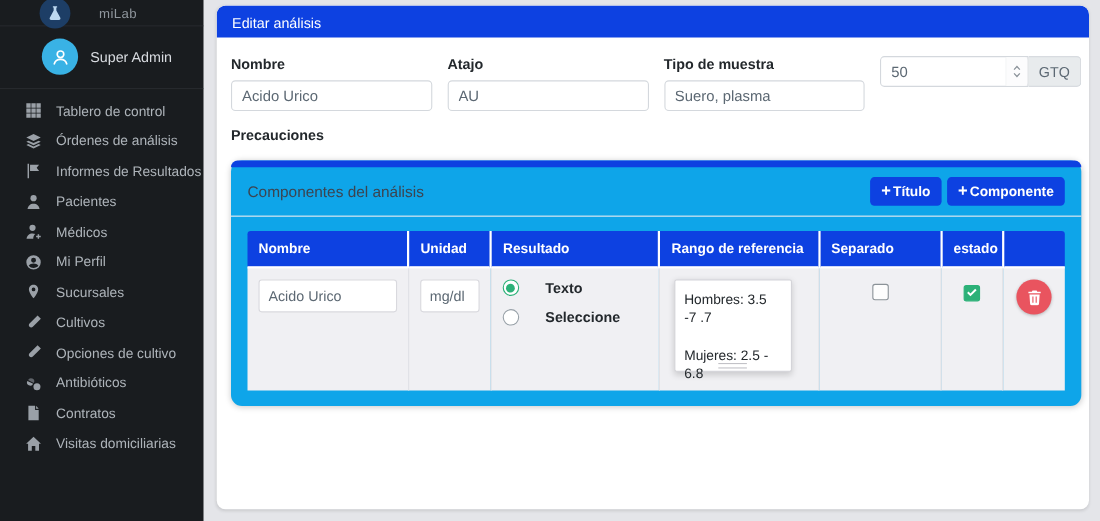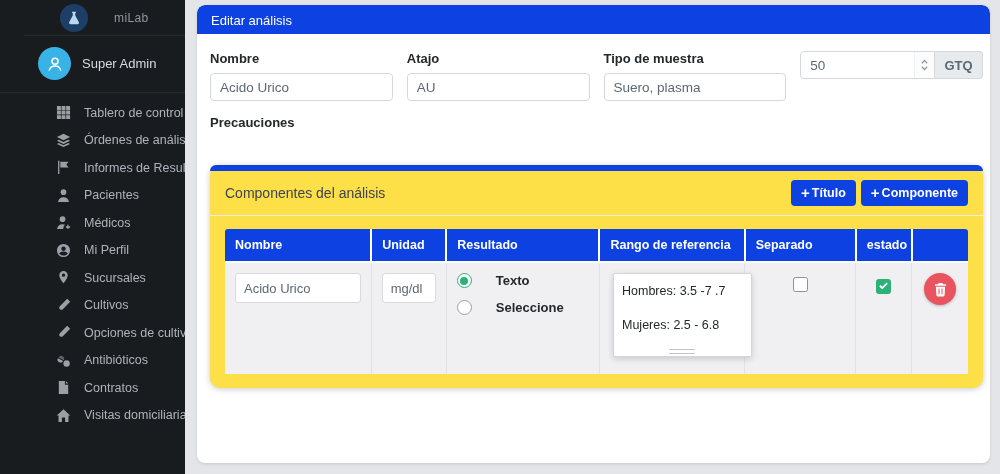--- a/index.html
+++ b/index.html
@@ -2,80 +2,80 @@
 <html><head>
 <meta charset="utf-8">
 <style>
   * { margin:0; padding:0; box-sizing:border-box; }
   html,body { width:1000px; height:474px; overflow:hidden; }
   body { font-family:"Liberation Sans","DejaVu Sans",sans-serif; background:#e4e5e9; }
   .app { display:flex; width:1000px; height:474px; }
 
   
   .sidebar { width:185px; min-width:185px; background:#191c1f; overflow:hidden; }
-  .brand { height:36px; display:flex; align-items:center; padding-left:36px; border-bottom:1px solid #26292d;margin-left:24px; }
+  .brand { height:24px; display:flex; align-items:center; padding-left:36px; border-bottom:1px solid #26292d; }
   .brand-logo { width:28px; height:28px; border-radius:50%; background:#1d3e66; display:flex; align-items:center; justify-content:center; }
   .brand-name { margin-left:26px; color:#8f969d; font-size:12px; letter-spacing:.4px; }
   .user { display:flex; align-items:center; padding:11px 0 12px 38px; border-bottom:1px solid #26292d; }
   .avatar { width:33px; height:33px; border-radius:50%; background:#39b2e5; display:flex; align-items:center; justify-content:center; }
   .user-name { margin-left:11px; color:#d8dbe0; font-size:13px; }
   .nav { padding-top:6px; }
-  .nav-item { height:27.5px; display:flex; align-items:center; padding-left:55px; color:#aeb4ba; font-size:12.5px; cursor:pointer; white-space:nowrap; }
+  .nav-item { height:27.5px; display:flex; align-items:center; padding-left:22px; color:#aeb4ba; font-size:12.5px; cursor:pointer; white-space:nowrap; }
   .nav-item .ico { width:17px; height:17px; margin-right:12px; color:#9aa0a7; display:flex; align-items:center; justify-content:center; flex-shrink:0; }
   .nav-item .ico svg { width:15px; height:15px; }
   .nav-item.active { background:#0d41e1; color:#fff; }
   .nav-item.active .ico { color:#fff; }
 
   
   .main { flex:1; padding:5px 10px 0 12px; }
   .outer-card { background:#fff; border-radius:8px; height:458px; box-shadow:0 1px 3px rgba(0,0,0,.12); display:flex; flex-direction:column; overflow:hidden; }
   .outer-header { background:#0d41e1; color:#fff; font-size:13px; padding:8px 14px; height:29px; border-radius:8px 8px 0 0; }
   .outer-body { padding:17px 7px 0 13px; flex:1; }
 
   .fields { display:flex; gap:14px; }
   .field { flex:1; min-width:0; }
   .field > label, .prec > label { display:block; font-size:13px; font-weight:700; color:#23282c; margin-bottom:7px; }
   .tb { width:100%; height:28px; border:1px solid #d4d8dd; border-radius:4px; padding:0 9px; font-size:13.5px; color:#5c6873; background:#fff; font-family:inherit; }
   .price-group { display:flex; }
   .price-wrap { position:relative; flex:1; }
   .price-wrap .tb { border-radius:4px 0 0 4px; padding-right:11px; }
   .stepper { position:absolute; top:1px; right:1px; bottom:1px; width:20px; display:flex; flex-direction:column; align-items:center; justify-content:center; background:#fcfcfd; border-left:1px solid #eceef0; border-radius:0 3px 3px 0; }
-  .addon { width:48px; height:28px; border:1px solid #d4d8dd; border-left:0; border-radius:0 4px 4px 0; background:#e8ebed; color:#5c6873; font-size:13px; display:flex; align-items:center; justify-content:center;font-weight:bold; }
+  .addon { width:48px; height:28px; border:1px solid #d4d8dd; border-left:0; border-radius:0 4px 4px 0; background:#e8ebed; color:#5c6873; font-size:13px; display:flex; align-items:center; justify-content:center; }
 
   .prec { margin-top:14px; }
   .prec-box { position:relative; height:76px; border:1px solid #d4d8dd; border-radius:4px; background:#fff; overflow:hidden; }
   .prec-text { display:block; padding:7px 26px 0 10px; font-size:13.5px; color:#5c6873; line-height:20.5px; white-space:pre-wrap; }
   .prec-sb { position:absolute; top:1px; right:1px; bottom:1px; width:11px; background:#fafafa; border-left:1px solid #ededed; }
   .prec-thumb { position:absolute; top:2px; right:2px; width:7px; height:38px; background:#737373; border-radius:4px; }
   .prec-grip { position:absolute; right:1px; bottom:1px; width:11px; height:11px;
     background:repeating-linear-gradient(135deg, transparent 0 2px, #b4b8bd 2px 3.5px);
     clip-path:polygon(100% 0, 100% 100%, 0 100%); }
 
   
-  .inner-card { margin-top:35px; border-radius:10px; background:#fde047; box-shadow:0 1px 6px rgba(0,0,0,.22); }
+  .inner-card { margin-top:16px; border-radius:10px; background:#0ea5e9; box-shadow:0 1px 6px rgba(0,0,0,.22); }
   .inner-top { height:6px; background:#0d41e1; border-radius:10px 10px 0 0; }
   .inner-header { display:flex; align-items:center; justify-content:space-between; padding:9px 15px; border-bottom:1px solid #ebedef; }
   .inner-title { font-size:14px; color:#3c4450; }
   .btns { display:flex; gap:5px; }
   .btn { background:#0d41e1; color:#fff; border:none; border-radius:4px; font-size:12.5px; font-weight:700; padding:6px 10px; display:flex; align-items:center; gap:2px; font-family:inherit; cursor:pointer; }
   .btn .plus { font-size:15px; font-weight:700; line-height:12px; }
 
   .inner-body { padding:13px 15px 14px; }
   table { width:100%; border-collapse:collapse; table-layout:fixed; }
   th { background:#0d41e1; color:#fff; font-size:12.5px; font-weight:700; text-align:left; padding:9px 10px; border-right:2px solid #fff; }
   th:first-child { border-radius:3px 0 0 0; }
   th:last-child { border-right:none; border-radius:0 3px 0 0; }
   td { background:#f0f0f3; vertical-align:top; padding:10px; border-right:1px solid #e2e2e6; border-top:2px solid #fff; height:112px; }
   td:last-child { border-right:none; }
   .row-input { width:100%; height:30px; border:1px solid #d9d9de; border-radius:3px; padding:0 8px; font-size:13px; color:#5c6873; background:#fff; font-family:inherit; }
   .radio { display:flex; align-items:center; gap:24px; font-size:13px; font-weight:700; color:#23282c; margin-bottom:12px; cursor:pointer; }
   .rdot { width:15px; height:15px; border-radius:50%; border:1.5px solid #98a1a8; background:#fff; position:relative; flex-shrink:0; }
   .rdot.on { border-color:#2cb178; }
   .rdot.on::after { content:""; position:absolute; inset:2.5px; border-radius:50%; background:#2cb178; }
-  .range-box { width:139px; height:84px; margin-left:3px; background:#fff; border:1px solid #d4d4d9; border-radius:2px; box-shadow:0 2px 6px rgba(0,0,0,.16); padding:9px 8px 0; position:relative; }
+  .range-box { width:107px; height:84px; margin-left:3px; background:#fff; border:1px solid #d4d4d9; border-radius:2px; box-shadow:0 2px 6px rgba(0,0,0,.16); padding:9px 8px 0; position:relative; }
   .range-text { display:block; font-size:12.5px; color:#23282c; white-space:pre-wrap; line-height:17px; }
   .range-grip { position:absolute; left:50%; transform:translateX(-50%); bottom:2px; width:26px; height:5px; border-top:1.5px solid #c2c2c7; border-bottom:1.5px solid #c2c2c7; }
   td.c { text-align:center; padding-top:14px; }
   td.cd { text-align:center; padding-top:10px; }
   .cb { display:inline-block; width:15px; height:15px; border:1.5px solid #8b9298; border-radius:2.5px; background:#fdfdfd; }
   .cb.on { background:#2cb178; border-color:#2cb178; line-height:11px; text-align:center; }
   .del-btn { width:32px; height:32px; border-radius:50%; background:#e9545f; border:none; display:inline-flex; align-items:center; justify-content:center; cursor:pointer; box-shadow:0 1px 3px rgba(0,0,0,.25); }
 </style>
 </head>
 <body>

